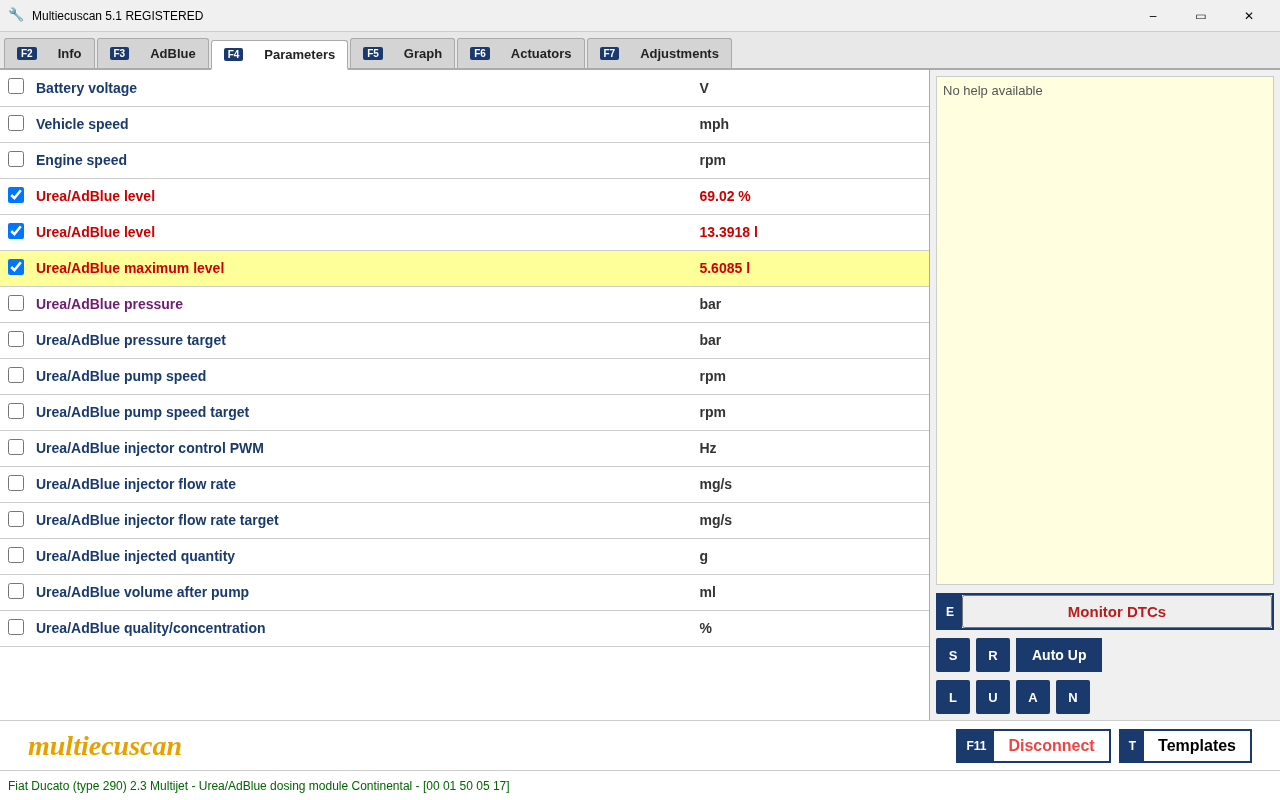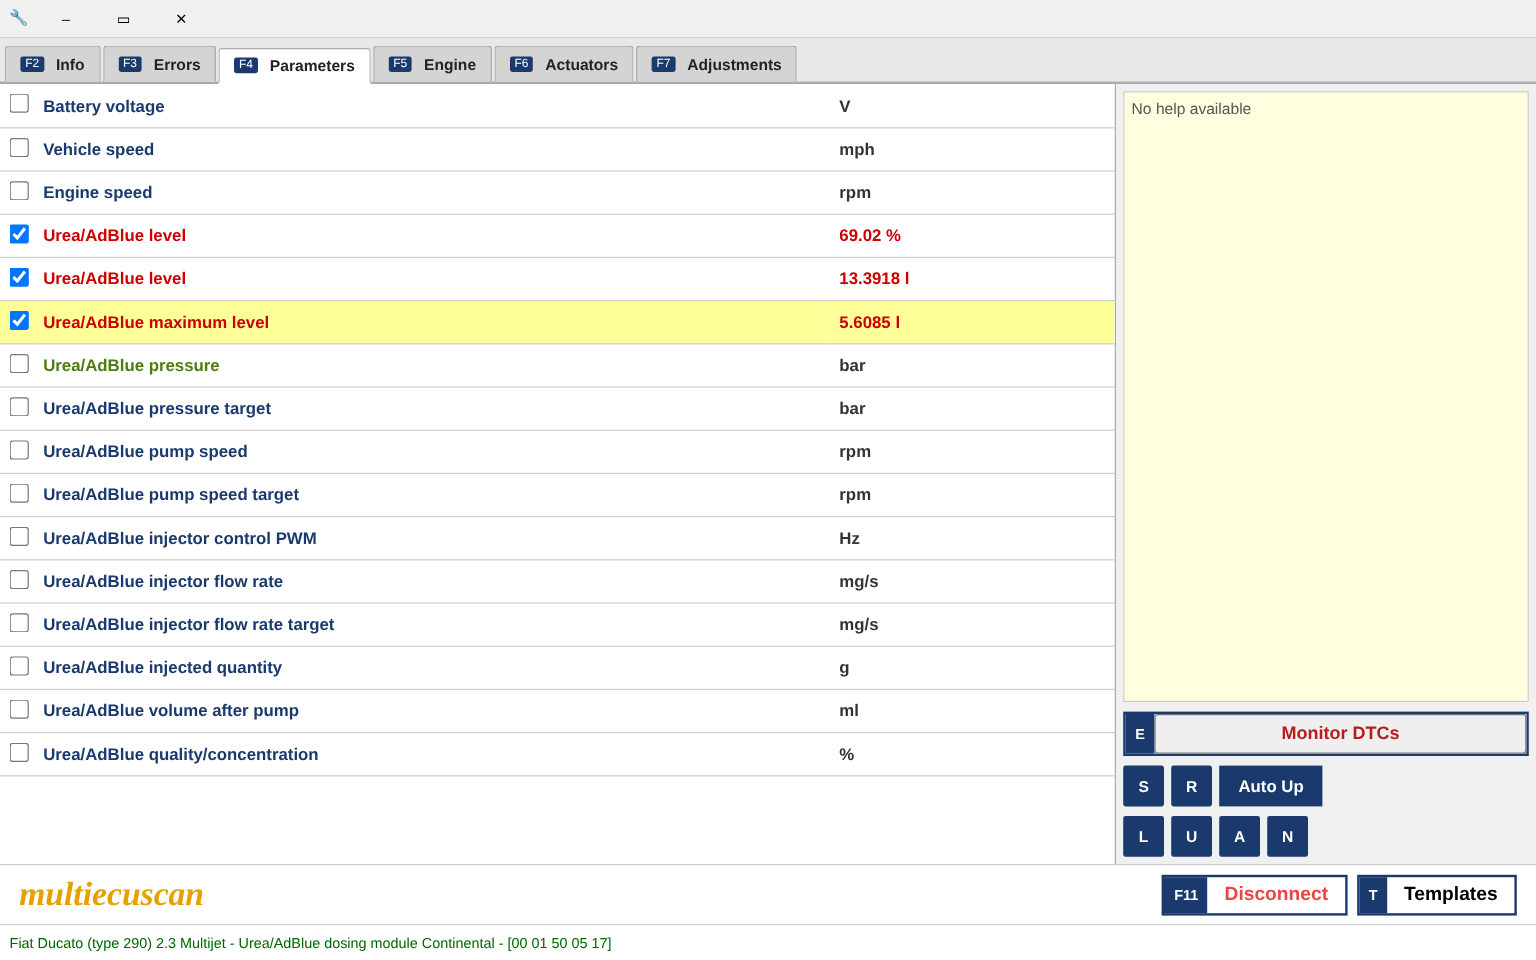--- a/index.html
+++ b/index.html
@@ -50,24 +50,24 @@
     .tab.active {
       background: #fff;
       border-bottom: 2px solid #fff;
       margin-bottom: -2px;
       z-index: 1;
     }
     .tab-key {
       background: #1a3a6e;
       color: #fff;
       font-size: 10px;
-      font-weight: normal;
+      font-weight: bold;
       padding: 1px 4px;
       border-radius: 2px;
-      margin-right: 10px;
+      margin-right: 21px;
     }
 
     
     .main {
       display: flex;
       height: calc(800px - 32px - 38px - 50px - 30px);
       background: #fff;
     }
 
     
@@ -165,21 +165,21 @@
       display: flex;
       gap: 6px;
     }
 
     
     .bottom-bar {
       height: 50px;
       background: #fff;
       display: flex;
       align-items: center;
-      padding: 0 16px;
+      padding: 0 28px;
       border-top: 1px solid #ccc;
     }
     .logo {
       font-size: 28px;
       font-weight: bold;
       color: #1a3a6e;
       font-style: italic;
       font-family: Georgia, serif;
     }
     .logo span { color: #e8a000; }
@@ -230,43 +230,44 @@
       font-weight: bold;
       padding: 6px 14px;
       flex: 1;
     }
   </style>
 </head>
 <body>
 
 <div class="titlebar">
   <span class="titlebar-icon">🔧</span>
+  <span class="titlebar-title">Multiecuscan 5.1 REGISTERED</span>
   <div class="titlebar-controls">
     <button class="titlebar-btn">‒</button>
     <button class="titlebar-btn">▭</button>
     <button class="titlebar-btn close">✕</button>
   </div>
 </div>
 
 <div class="tabbar">
   <div id="tab-info" class="tab">
     <span class="tab-key">F2</span>
     <span>Info</span>
   </div>
   <div id="tab-errors" class="tab">
     <span class="tab-key">F3</span>
-    <span>Errors</span>
+    <span>AdBlue</span>
   </div>
   <div id="tab-parameters" class="tab active">
     <span class="tab-key">F4</span>
     <span>Parameters</span>
   </div>
   <div id="tab-graph" class="tab">
     <span class="tab-key">F5</span>
-    <span>Engine</span>
+    <span>Graph</span>
   </div>
   <div id="tab-actuators" class="tab">
     <span class="tab-key">F6</span>
     <span>Actuators</span>
   </div>
   <div id="tab-adjustments" class="tab">
     <span class="tab-key">F7</span>
     <span>Adjustments</span>
   </div>
 </div>
@@ -316,21 +317,21 @@
     <td class="checkbox-cell">
       <input type="checkbox" checked="" style="">
     </td>
     <td class="name" style="color:#cc0000;">Urea/AdBlue maximum level</td>
     <td class="unit" style="color:#cc0000;">5.6085 l</td>
   </tr>
             <tr>
     <td class="checkbox-cell">
       <input type="checkbox" style="">
     </td>
-    <td class="name" style="color:#4d7c0f;">Urea/AdBlue pressure</td>
+    <td class="name" style="color:#701a75;">Urea/AdBlue pressure</td>
     <td class="unit" style="color:#333;">bar</td>
   </tr>
             <tr>
     <td class="checkbox-cell">
       <input type="checkbox" style="">
     </td>
     <td class="name" style="color:#1a3a6e;">Urea/AdBlue pressure target</td>
     <td class="unit" style="color:#333;">bar</td>
   </tr>
             <tr>

